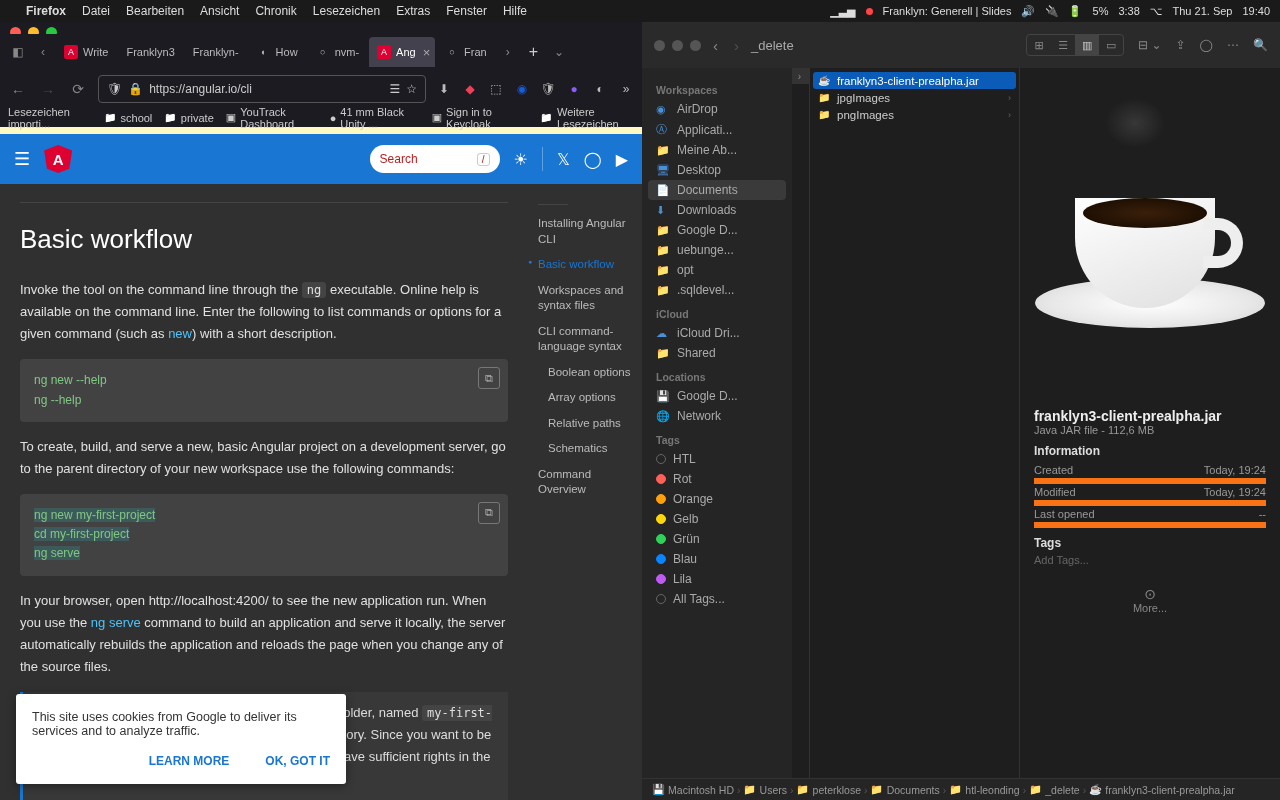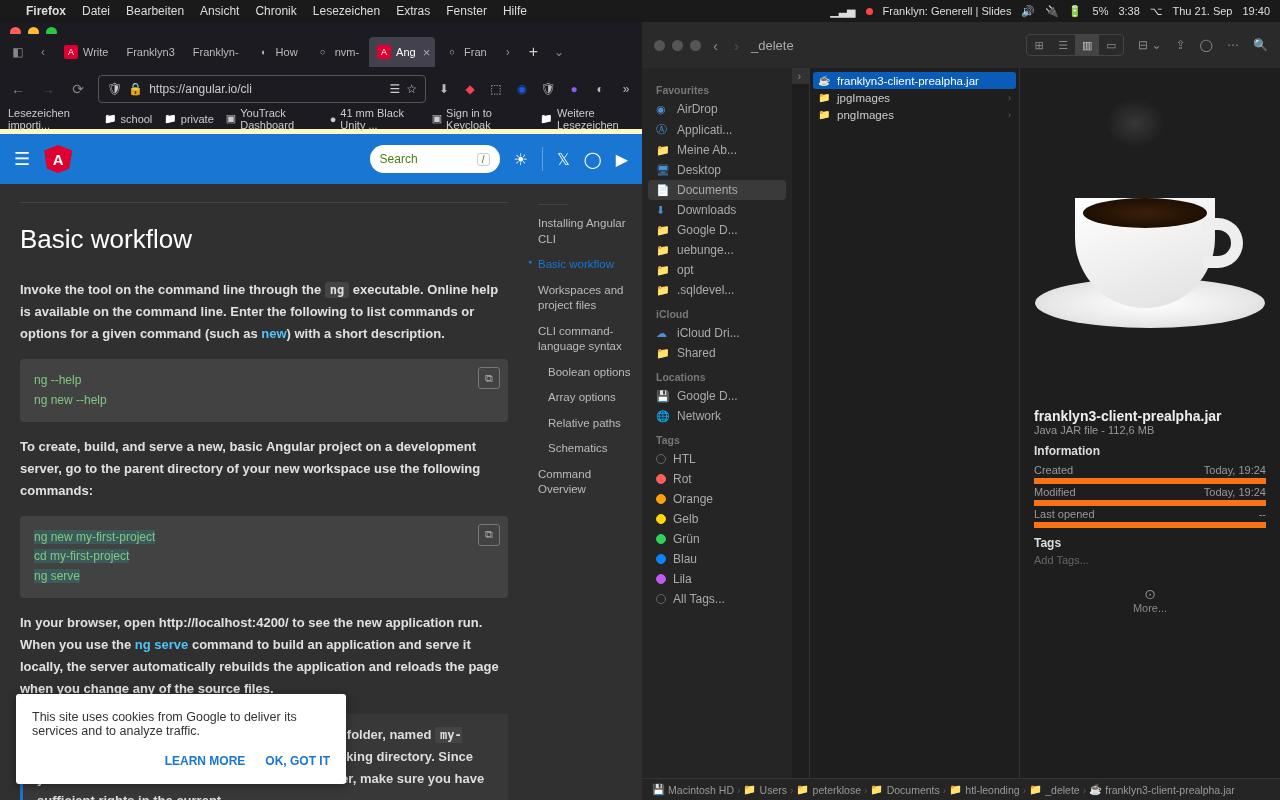--- a/index.html
+++ b/index.html
@@ -34,60 +34,60 @@
 .tab-add { color: #ccc; padding: 0 8px; font-size: 16px; }
 
 
 .urlbar { height: 38px; display: flex; align-items: center; padding: 0 8px; gap: 10px; background: #1c1b22; }
 .nav-btn { color: #888; font-size: 14px; width: 20px; text-align: center; }
 .url-field { flex: 1; height: 28px; background: #1c1b22; border: 1px solid #555; border-radius: 4px; display: flex; align-items: center; padding: 0 8px; gap: 6px; color: #ccc; font-size: 12px; }
 .url-icons-right { display: flex; gap: 10px; align-items: center; }
 .url-icon { width: 16px; height: 16px; display: flex; align-items: center; justify-content: center; color: #bbb; font-size: 12px; }
 
 
-.bookmarkbar { height: 26px; display: flex; align-items: center; padding: 0 8px; gap: 12px; background: #1c1b22; border-bottom: 5px solid #fef9c3; font-size: 11px; color: #ccc; }
+.bookmarkbar { height: 26px; display: flex; align-items: center; padding: 0 8px; gap: 12px; background: #1c1b22; border-bottom: 7px solid #fef9c3; font-size: 11px; color: #ccc; }
 .bm-item { display: flex; align-items: center; gap: 4px; }
 .bm-folder::before { content: "📁"; font-size: 10px; filter: grayscale(1) brightness(1.3); }
 
 
 .page { flex: 1; display: flex; flex-direction: column; overflow: hidden; background: #303030; }
 .ng-header { height: 50px; background: #1976d2; display: flex; align-items: center; padding: 0 14px; gap: 14px; }
 .hamburger { color: #fff; font-size: 18px; }
 .ng-logo { width: 28px; height: 28px; background: #dd0031; display: flex; align-items: center; justify-content: center; color: #fff; font-weight: bold; font-size: 15px; clip-path: polygon(50% 0%, 100% 20%, 90% 85%, 50% 100%, 10% 85%, 0% 20%); }
-.ng-search { flex: 0 0 130px; margin-left: auto; height: 28px; background: #fff; border-radius: 14px; display: flex; align-items: center; padding: 0 10px; color: #4d7c0f; font-size: 12px; justify-content: space-between; }
+.ng-search { flex: 0 0 130px; margin-left: auto; height: 28px; background: #fff; border-radius: 14px; display: flex; align-items: center; padding: 0 10px; color: #b91c1c; font-size: 12px; justify-content: space-between; }
 .kbd { border: 1px solid #ccc; border-radius: 3px; padding: 0 4px; font-size: 10px; }
 .ng-icon { color: #fff; font-size: 16px; }
 .separator { width: 1px; height: 24px; background: rgba(255,255,255,0.3); }
 
 .page-body { flex: 1; display: flex; overflow: hidden; }
 .content { flex: 1; padding: 18px 20px; overflow-y: auto; color: #e0e0e0; font-size: 13px; line-height: 1.7; }
 .content::-webkit-scrollbar { width: 10px; }
 .content::-webkit-scrollbar-thumb { background: #555; border-radius: 5px; }
 .content h1 { font-size: 26px; font-weight: 500; color: #fff; margin: 14px 0 18px; }
 .content hr { border: none; border-top: 1px solid #444; margin-bottom: 10px; }
-.content p { margin-bottom: 10px; font-weight: bold; }
+.content p { margin-bottom: 10px; }
 .content a { color: #4fc3f7; text-decoration: none; }
 .inline-code { background: #444; padding: 1px 5px; border-radius: 3px; font-family: monospace; font-size: 12px; }
 .codeblock { background: #424242; border-radius: 4px; padding: 12px 14px; margin: 14px 0; position: relative; font-family: monospace; font-size: 12px; line-height: 1.6; }
 .copy-btn { position: absolute; top: 8px; right: 8px; width: 22px; height: 22px; border: 1px solid #777; border-radius: 3px; display: flex; align-items: center; justify-content: center; color: #aaa; font-size: 11px; }
 .tok-cmd { color: #81c784; }
 .hl-line { background: #3d5a5a; display: inline; }
 .callout { border-left: 3px solid #1976d2; padding: 10px 14px; background: #383838; margin: 14px 0; font-size: 13px; color: #ddd; }
 
 
 .toc { width: 114px; padding: 14px 6px 14px 10px; font-size: 11.5px; color: #bbb; }
 .toc-item { padding: 5px 0; line-height: 1.35; }
 .toc-item.active { color: #1976d2; font-weight: 500; position: relative; }
 .toc-item.active::before { content: "●"; position: absolute; left: -10px; font-size: 7px; }
 .toc-sub { padding-left: 10px; }
 .toc-divider { border-top: 1px solid #444; margin: 6px 0; width: 30px; }
 
 
 .cookie { position: absolute; left: 16px; bottom: 16px; width: 330px; background: #fff; border-radius: 3px; box-shadow: 0 2px 10px rgba(0,0,0,0.4); padding: 16px; color: #333; font-size: 12.5px; }
-.cookie-actions { display: flex; justify-content: flex-end; gap: 20px; margin-top: 16px; }
+.cookie-actions { display: flex; justify-content: flex-end; gap: 36px; margin-top: 16px; }
 .cookie-btn { color: #1976d2; font-weight: 600; font-size: 12px; }
 
 
 .finder-toolbar { height: 46px; display: flex; align-items: center; padding: 0 12px; gap: 12px; background: #2a2a2a; }
 .finder-controls { display: flex; gap: 7px; }
 .fwc { width: 11px; height: 11px; border-radius: 50%; background: #555; }
 .finder-nav { display: flex; gap: 16px; color: #888; font-size: 15px; }
 .finder-title { color: #aaa; font-size: 13px; }
 .finder-toolbar-right { margin-left: auto; display: flex; gap: 14px; color: #888; align-items: center; }
 .view-modes { display: flex; gap: 0; border: 1px solid #444; border-radius: 4px; overflow: hidden; }
@@ -267,22 +267,22 @@
 
       <div class="page-body">
         <div class="content">
           <hr>
           <h1>Basic workflow</h1>
           <p>
             <span>Invoke the tool on the command line through the </span><span class="inline-code">ng</span><span> executable. Online help is available on the command line. Enter the following to list commands or options for a given command (such as </span><a>new</a><span>) with a short description.</span>
           </p>
           <div class="codeblock">
             <div class="copy-btn">⧉</div>
+            <div class="tok-cmd">ng new --help</div>
             <div class="tok-cmd">ng --help</div>
-            <div class="tok-cmd">ng new --help</div>
           </div>
           <p>To create, build, and serve a new, basic Angular project on a development server, go to the parent directory of your new workspace use the following commands:</p>
           <div class="codeblock">
             <div class="copy-btn">⧉</div>
             <div><span class="tok-cmd hl-line">ng new my-first-project</span></div>
             <div><span class="tok-cmd hl-line">cd my-first-project</span></div>
             <div><span class="tok-cmd hl-line">ng serve</span></div>
           </div>
           <p>
             <span>In your browser, open http://localhost:4200/ to see the new application run. When you use the </span><a>ng serve</a><span> command to build an application and serve it locally, the server automatically rebuilds the application and reloads the page when you change any of the source files.</span>
@@ -290,21 +290,21 @@
           <div class="callout">
             <p><span>When you run </span><span class="inline-code">ng new my-first-project</span><span> a new folder, named </span><span class="inline-code">my-first-project</span><span>, will be created in the current working directory. Since you want to be able to create files inside that folder, make sure you have sufficient rights in the current</span></p>
 
           </div>
         </div>
 
         <div class="toc">
           <div class="toc-divider"></div>
           <div class="toc-item">Installing Angular CLI</div>
           <div class="toc-item active">Basic workflow</div>
-          <div class="toc-item">Workspaces and project files</div>
+          <div class="toc-item">Workspaces and syntax files</div>
           <div class="toc-item">CLI command-language syntax</div>
           <div class="toc-item toc-sub">Boolean options</div>
           <div class="toc-item toc-sub">Array options</div>
           <div class="toc-item toc-sub">Relative paths</div>
           <div class="toc-item toc-sub">Schematics</div>
           <div class="toc-item">Command Overview</div>
         </div>
       </div>
     </div>
 
@@ -339,21 +339,21 @@
         <span>⊟ ⌄</span>
         <span>⇪</span>
         <span>◯</span>
         <span>⋯</span>
         <span>🔍</span>
       </div>
     </div>
 
     <div class="finder-body">
       <div class="finder-sidebar">
-        <div class="sb-header">Favourites</div>
+        <div class="sb-header">Workspaces</div>
         <div class="sb-item">
             <span class="sb-icon">◉</span>
             <span>AirDrop</span>
           </div>
         <div class="sb-item">
             <span class="sb-icon">Ⓐ</span>
             <span>Applicati...</span>
           </div>
         <div class="sb-item">
             <span class="sb-icon">📁</span>

